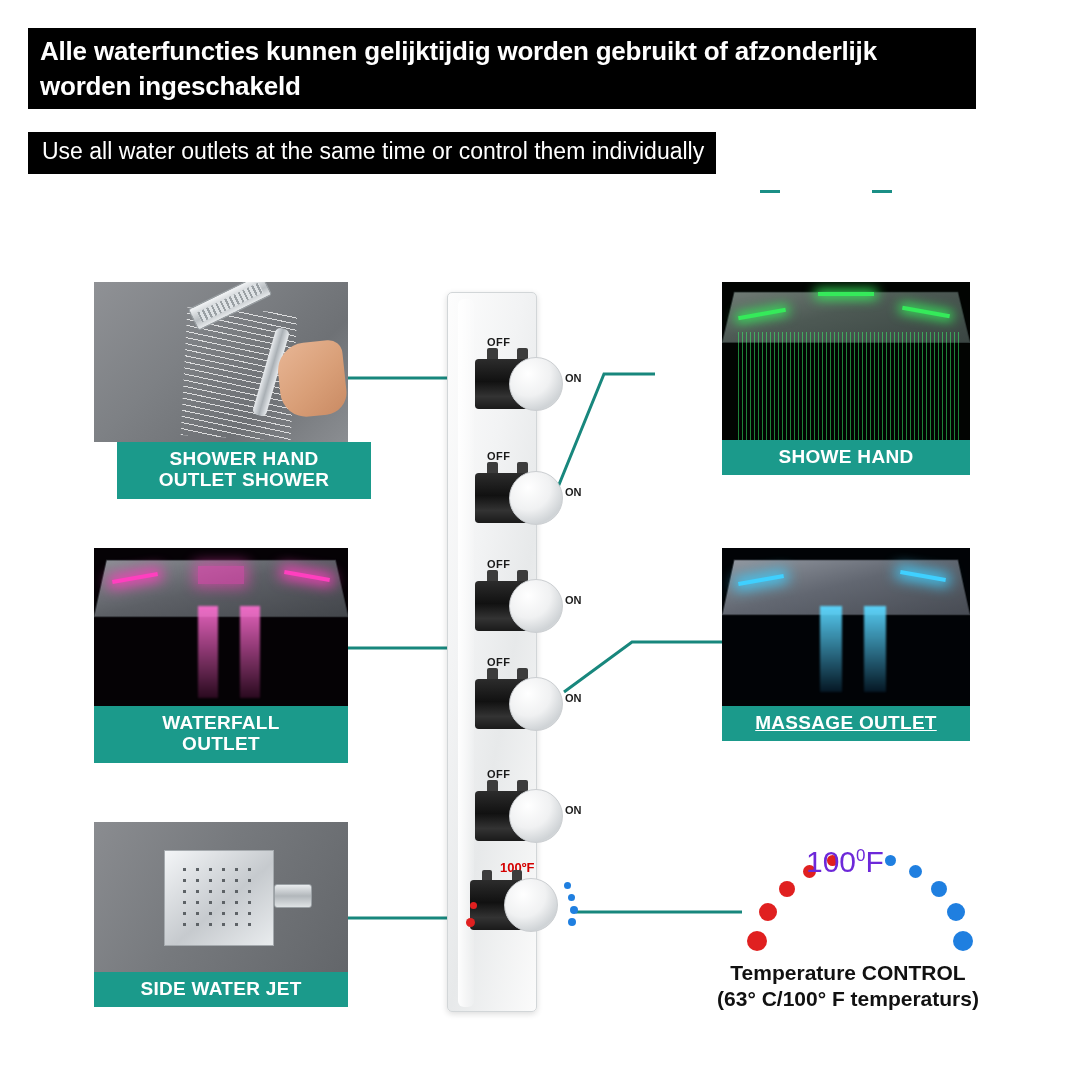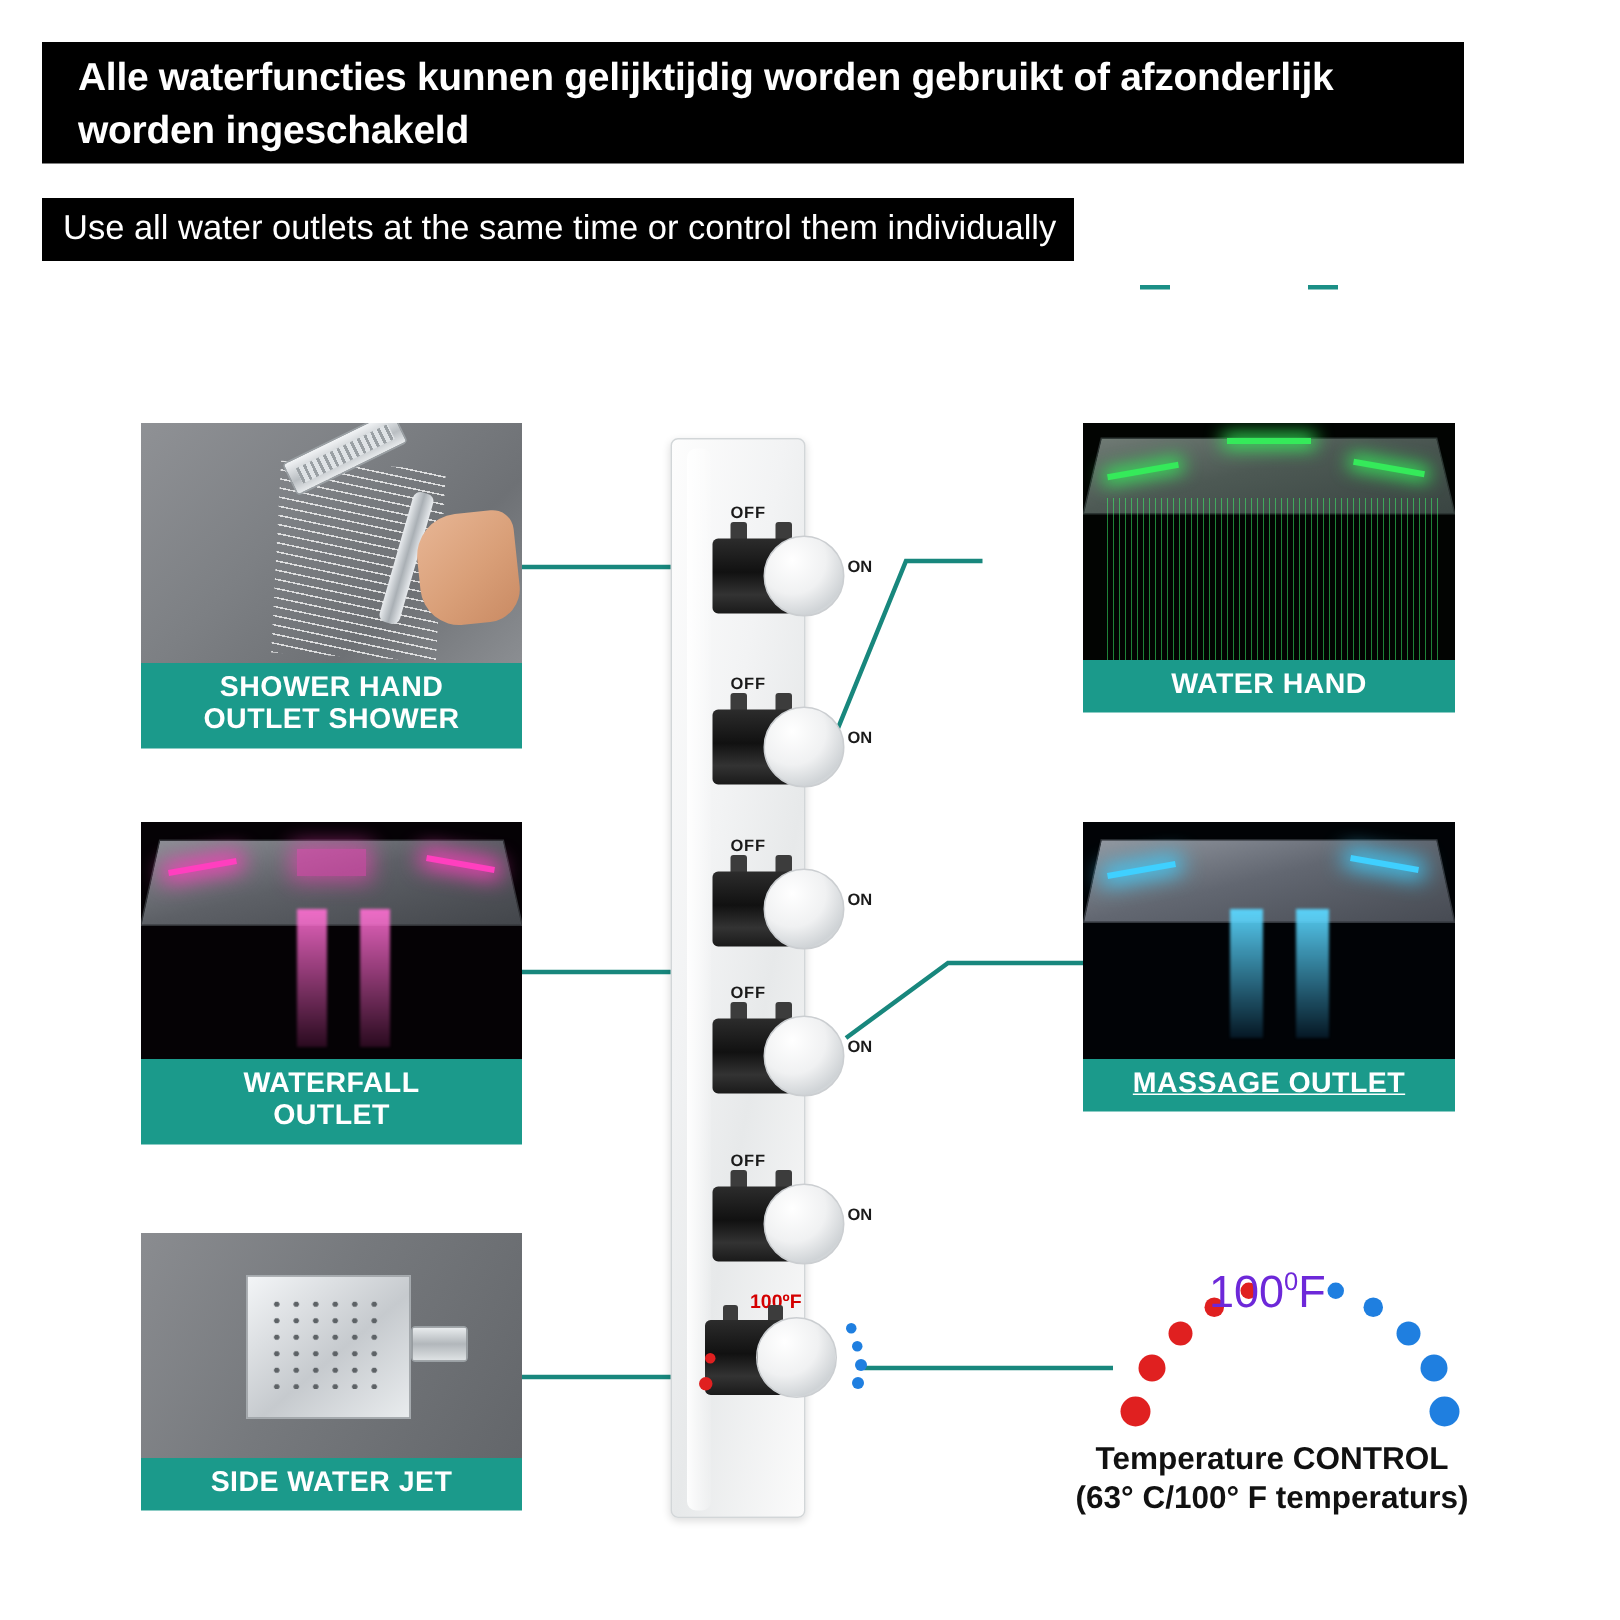--- a/index.html
+++ b/index.html
@@ -15,21 +15,21 @@
   
   .headline {
     position: absolute;
     left: 28px; top: 28px;
     width: 948px;
     font-size: 26px;
     font-weight: bold;
     line-height: 1.33;
     color: #ffffff;
     background: #000000;
-    padding: 6px 10px 6px 24px;
+    padding: 6px 10px 6px 12px;
     letter-spacing: -0.2px;
   }
   .subhead {
     position: absolute;
     left: 28px; top: 132px;
     font-size: 23px;
     color: #ffffff;
     background: #000000;
     padding: 5px 12px 7px 14px;
     line-height: 1.3;
@@ -116,21 +116,21 @@
     font-weight: bold;
     text-align: center;
     letter-spacing: 0.3px;
     padding: 6px 4px 8px 4px;
     line-height: 1.12;
   }
 
   
   .c1 .photo { width: 254px; height: 160px;
     background: linear-gradient(135deg,#8f9195 0%,#7d8084 40%,#6e7175 70%,#8b8e92 100%); }
-  .c1 .caption { width: 254px; font-size: 19px; }
+  .c1 .caption { width: 254px; font-size: 19px; margin-left: 23px; }
   .handle {
     position: absolute; left: 95px; top: 8px; width: 82px; height: 24px;
     background: linear-gradient(to bottom,#f2f4f6,#b9bec2 60%,#e7eaec);
     border: 1px solid #9aa0a4; border-radius: 3px; transform: rotate(-26deg);
   }
   .handle-in { position:absolute; left:6px; top:6px; width:68px; height:11px;
     background: repeating-linear-gradient(to right,#9aa0a4 0 2px,#dfe3e6 2px 5px); }
   .wand {
     position: absolute; left: 170px; top: 45px; width: 14px; height: 90px;
     background: linear-gradient(to right,#e8ebee,#aab0b5,#e8ebee);
@@ -359,21 +359,21 @@
 
   <div class="card c2 c5" style="left:722px; top:282px;">
     <div class="photo">
       <div class="ceil-g" style="width:236px;"></div>
       <div class="led-g" style="left:16px; top:30px; width:48px; height:4px; transform:rotate(-10deg);"></div>
       <div class="led-g" style="left:180px; top:28px; width:48px; height:4px; transform:rotate(10deg);"></div>
       <div class="led-g" style="left:96px; top:10px; width:56px; height:4px;"></div>
       <div class="rain-g"></div>
     </div>
     <div class="caption">
-      <div>WATER HAND</div>
+      <div>SHOWE HAND</div>
     </div>
   </div>
 
   <div class="card c6" style="left:722px; top:548px;">
     <div class="photo">
       <div class="ceil-b"></div>
       <div class="led-b" style="left:16px; top:30px; width:46px; height:4px; transform:rotate(-10deg);"></div>
       <div class="led-b" style="left:178px; top:26px; width:46px; height:4px; transform:rotate(10deg);"></div>
       <div class="fall-b" style="left:98px; top:58px;"></div>
       <div class="fall-b" style="left:142px; top:58px;"></div>

